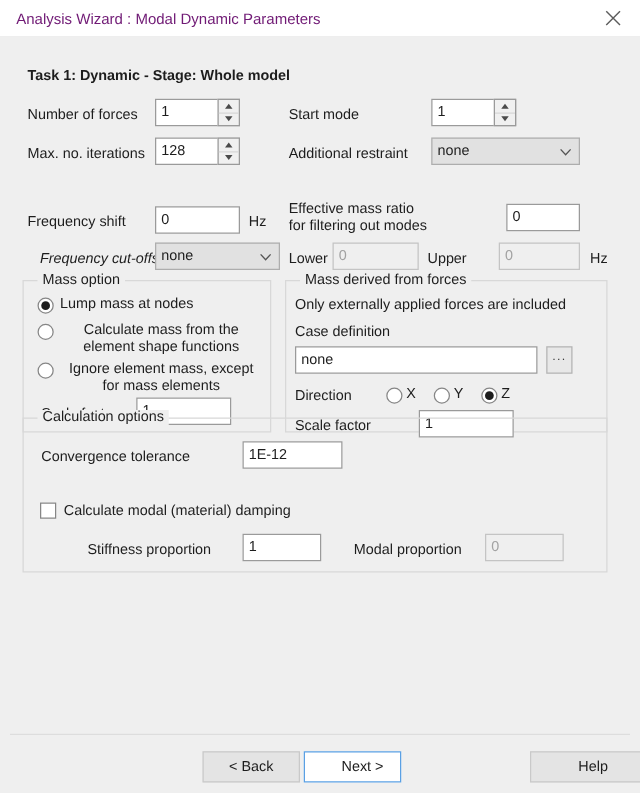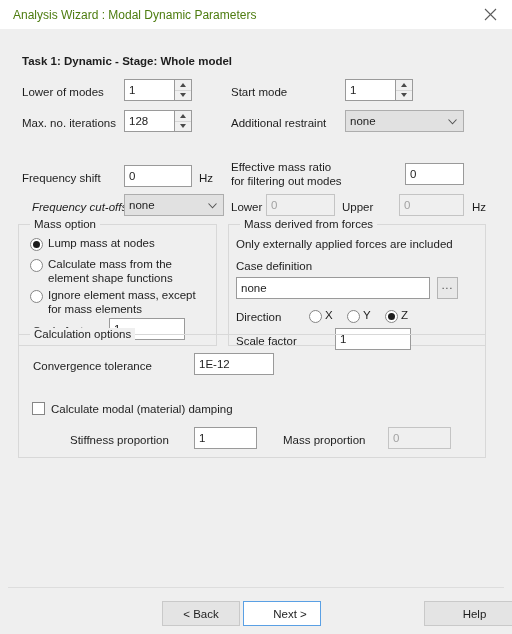--- a/index.html
+++ b/index.html
@@ -22,21 +22,21 @@
     position: absolute;
     left: 0; top: 0;
     width: 512px; height: 29px;
     background: #ffffff;
     border-bottom: 1px solid #e4e4e4;
   }
   .titlebar-text {
     position: absolute;
     left: 13px; top: 8px;
     font-size: 12px;
-    color: #4d7c0f;
+    color: #701a75;
     white-space: nowrap;
   }
   .close-btn {
     position: absolute;
     right: 0; top: 0;
     width: 44px; height: 29px;
     display: flex;
     align-items: center;
     justify-content: center;
     cursor: default;
@@ -168,20 +168,21 @@
     color: #1d1d1d;
     white-space: nowrap;
   }
 
   
   .radio-row {
     position: absolute;
     display: flex;
     align-items: flex-start;
     cursor: default;
+    text-align: center;
   }
   .radio {
     flex: 0 0 auto;
     width: 13px; height: 13px;
     box-sizing: border-box;
     border: 1px solid #868686;
     border-radius: 50%;
     background: #ffffff;
     margin-top: 1px;
     position: relative;
@@ -281,21 +282,21 @@
         <line x1="12" y1="1" x2="1" y2="12" stroke="#5c5c5c" stroke-width="1.1"></line>
       </svg>
     </span>
   </div>
 </div>
 
 <div class="dialog-body">
 
   <div class="task-line">Task 1: Dynamic  -  Stage: Whole model</div>
 
-  <div class="lbl" style="left:22px; top:57px;">Lower of modes</div>
+  <div class="lbl" style="left:22px; top:57px;">Number of forces</div>
   <div class="spin-wrap" style="left:124px; top:50px; width:68px;">
     <div class="txt" style="width:68px;">1</div>
     <div class="spin-btns" style="left:50px;">
       <div class="spin-up">
           <span class="arrow-up"></span>
         </div>
       <div class="spin-down">
           <span class="arrow-dn"></span>
         </div>
     </div>
@@ -417,21 +418,21 @@
     <div class="txt" style="left:175px; top:18px; width:80px;">1E-12</div>
 
     <div class="check-row" style="left:13px; top:67px;">
       <span class="checkbox"></span>
       <span class="check-label">Calculate modal (material) damping</span>
     </div>
 
     <div class="lbl" style="left:51px; top:99px;">Stiffness proportion</div>
     <div class="txt" style="left:175px; top:92px; width:63px;">1</div>
 
-    <div class="lbl" style="left:264px; top:99px;">Mass proportion</div>
+    <div class="lbl" style="left:264px; top:99px;">Modal proportion</div>
     <div class="txt disabled" style="left:369px; top:92px; width:63px;">0</div>
   </div>
 
   <div class="sep" style="top:558px;"></div>
 
   <div class="btn" style="left:162px; top:572px; width:78px;">&lt; Back</div>
   <div class="btn primary" style="left:243px; top:572px; width:78px;">Next &gt;</div>
   <div class="btn" style="left:424px; top:572px; width:101px;">Help</div>
 
 </div>

